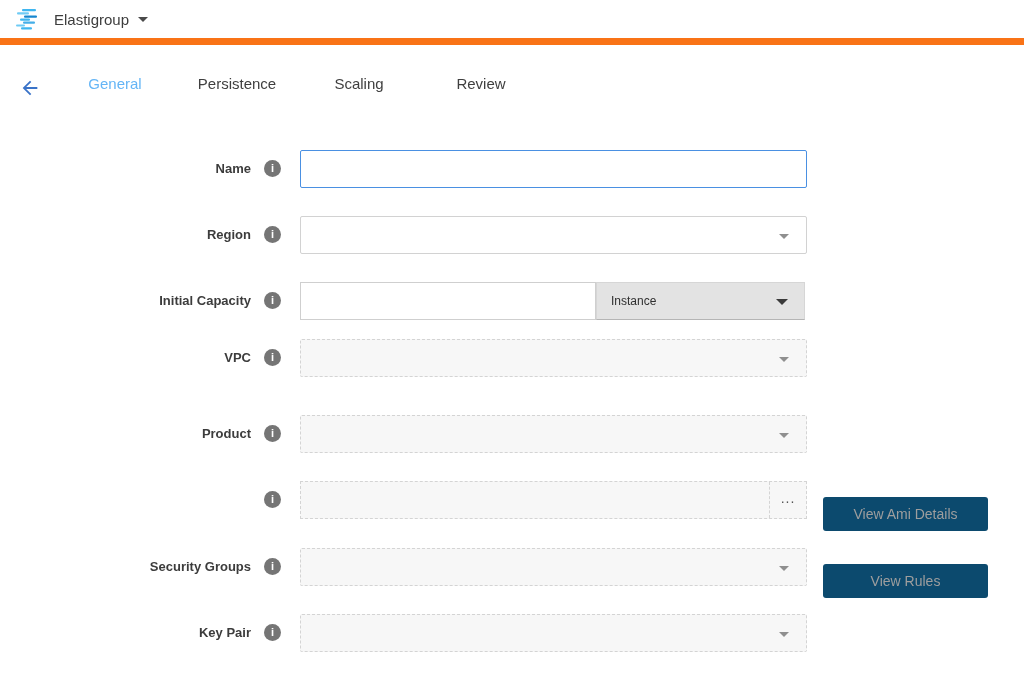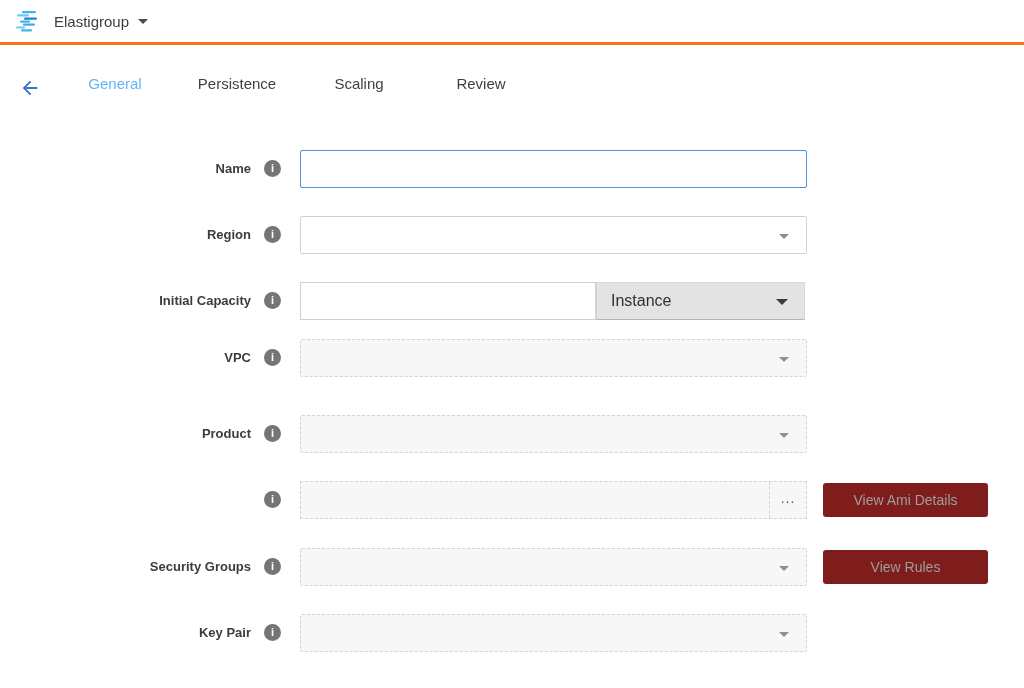--- a/index.html
+++ b/index.html
@@ -1,21 +1,21 @@
 <!DOCTYPE html>
 <html><head>
 <meta charset="utf-8">
 <style>
   html,body{margin:0;padding:0;background:#fff;}
   .canvas{position:relative;width:1024px;height:688px;background:#ffffff;
     font-family:"Liberation Sans",sans-serif;overflow:hidden;color:#3c3c3c;}
 
   
   .header{position:absolute;top:0;left:0;right:0;height:45px;background:#fff;
-    border-bottom:3px solid #f97316;display:flex;align-items:center;padding-left:15px;box-sizing:border-box;}
+    border-bottom:7px solid #f97316;display:flex;align-items:center;padding-left:15px;box-sizing:border-box;}
   .logo{width:27px;height:24px;display:block;}
   .app-title{margin-left:12px;font-size:15px;color:#3d3d3d;}
   .hdr-caret{margin-left:9px;width:0;height:0;border-left:5px solid transparent;
     border-right:5px solid transparent;border-top:5px solid #4a4a4a;}
 
   
   .tabbar{position:absolute;top:46px;left:0;right:0;height:75px;background:#fff;
     border-bottom:1px solid #f9a8d4;box-shadow:0 2px 3px rgba(0,0,0,0.04);}
   .back-btn{position:absolute;left:17px;top:29px;width:26px;height:26px;cursor:pointer;
     display:flex;align-items:center;justify-content:center;background:none;border:none;padding:0;}
@@ -41,30 +41,30 @@
   .select{position:relative;width:507px;height:38px;box-sizing:border-box;
     border:1px solid #d2d2d2;background:#fff;border-radius:2px;cursor:pointer;}
   .select.disabled{border:1px dashed #d4d4d4;background:#f7f7f7;}
   .caret{position:absolute;right:17px;top:17px;width:0;height:0;
     border-left:5px solid transparent;border-right:5px solid transparent;border-top:5px solid #8f8f8f;}
 
   .cap-input{position:absolute;left:0;top:0;width:296px;height:38px;box-sizing:border-box;
     border:1px solid #cfcfcf;background:#fff;font-size:14px;padding:0 10px;outline:none;}
   .unit-select{position:absolute;left:296px;top:0;width:209px;height:38px;box-sizing:border-box;
     background:#e3e3e3;border:1px solid #d6d6d6;border-bottom-color:#b5b5b5;cursor:pointer;}
-  .unit-select .unit-label{display:block;line-height:36px;padding-left:14px;font-size:16px;color:#303030;}
+  .unit-select .unit-label{display:block;line-height:36px;padding-left:14px;font-size:12px;color:#303030;}
   .unit-select .caret{border-top-color:#3a3a3a;border-left-width:6px;border-right-width:6px;border-top-width:6px;top:16px;right:16px;}
 
   .image-box{position:relative;width:507px;height:38px;box-sizing:border-box;
     border:1px dashed #d4d4d4;background:#f7f7f7;}
   .browse{position:absolute;right:0;top:0;width:37px;height:100%;box-sizing:border-box;
     border-left:1px dashed #d4d4d4;text-align:center;line-height:32px;font-size:14px;
     color:#555;letter-spacing:1px;cursor:pointer;}
 
-  .action-btn{position:absolute;left:823px;top:2px;width:165px;height:34px;background:#7f1d1d;
+  .action-btn{position:absolute;left:823px;top:16px;width:165px;height:34px;background:#0c4a6e;
     border:none;border-radius:3px;color:#9e9e9e;font-size:14px;font-family:"Liberation Sans",sans-serif;
     cursor:pointer;}
 </style>
 </head>
 <body>
 
 <div class="canvas">
 
   <div class="header">
     <svg class="logo" viewBox="0 0 27 24" xmlns="http://www.w3.org/2000/svg">

